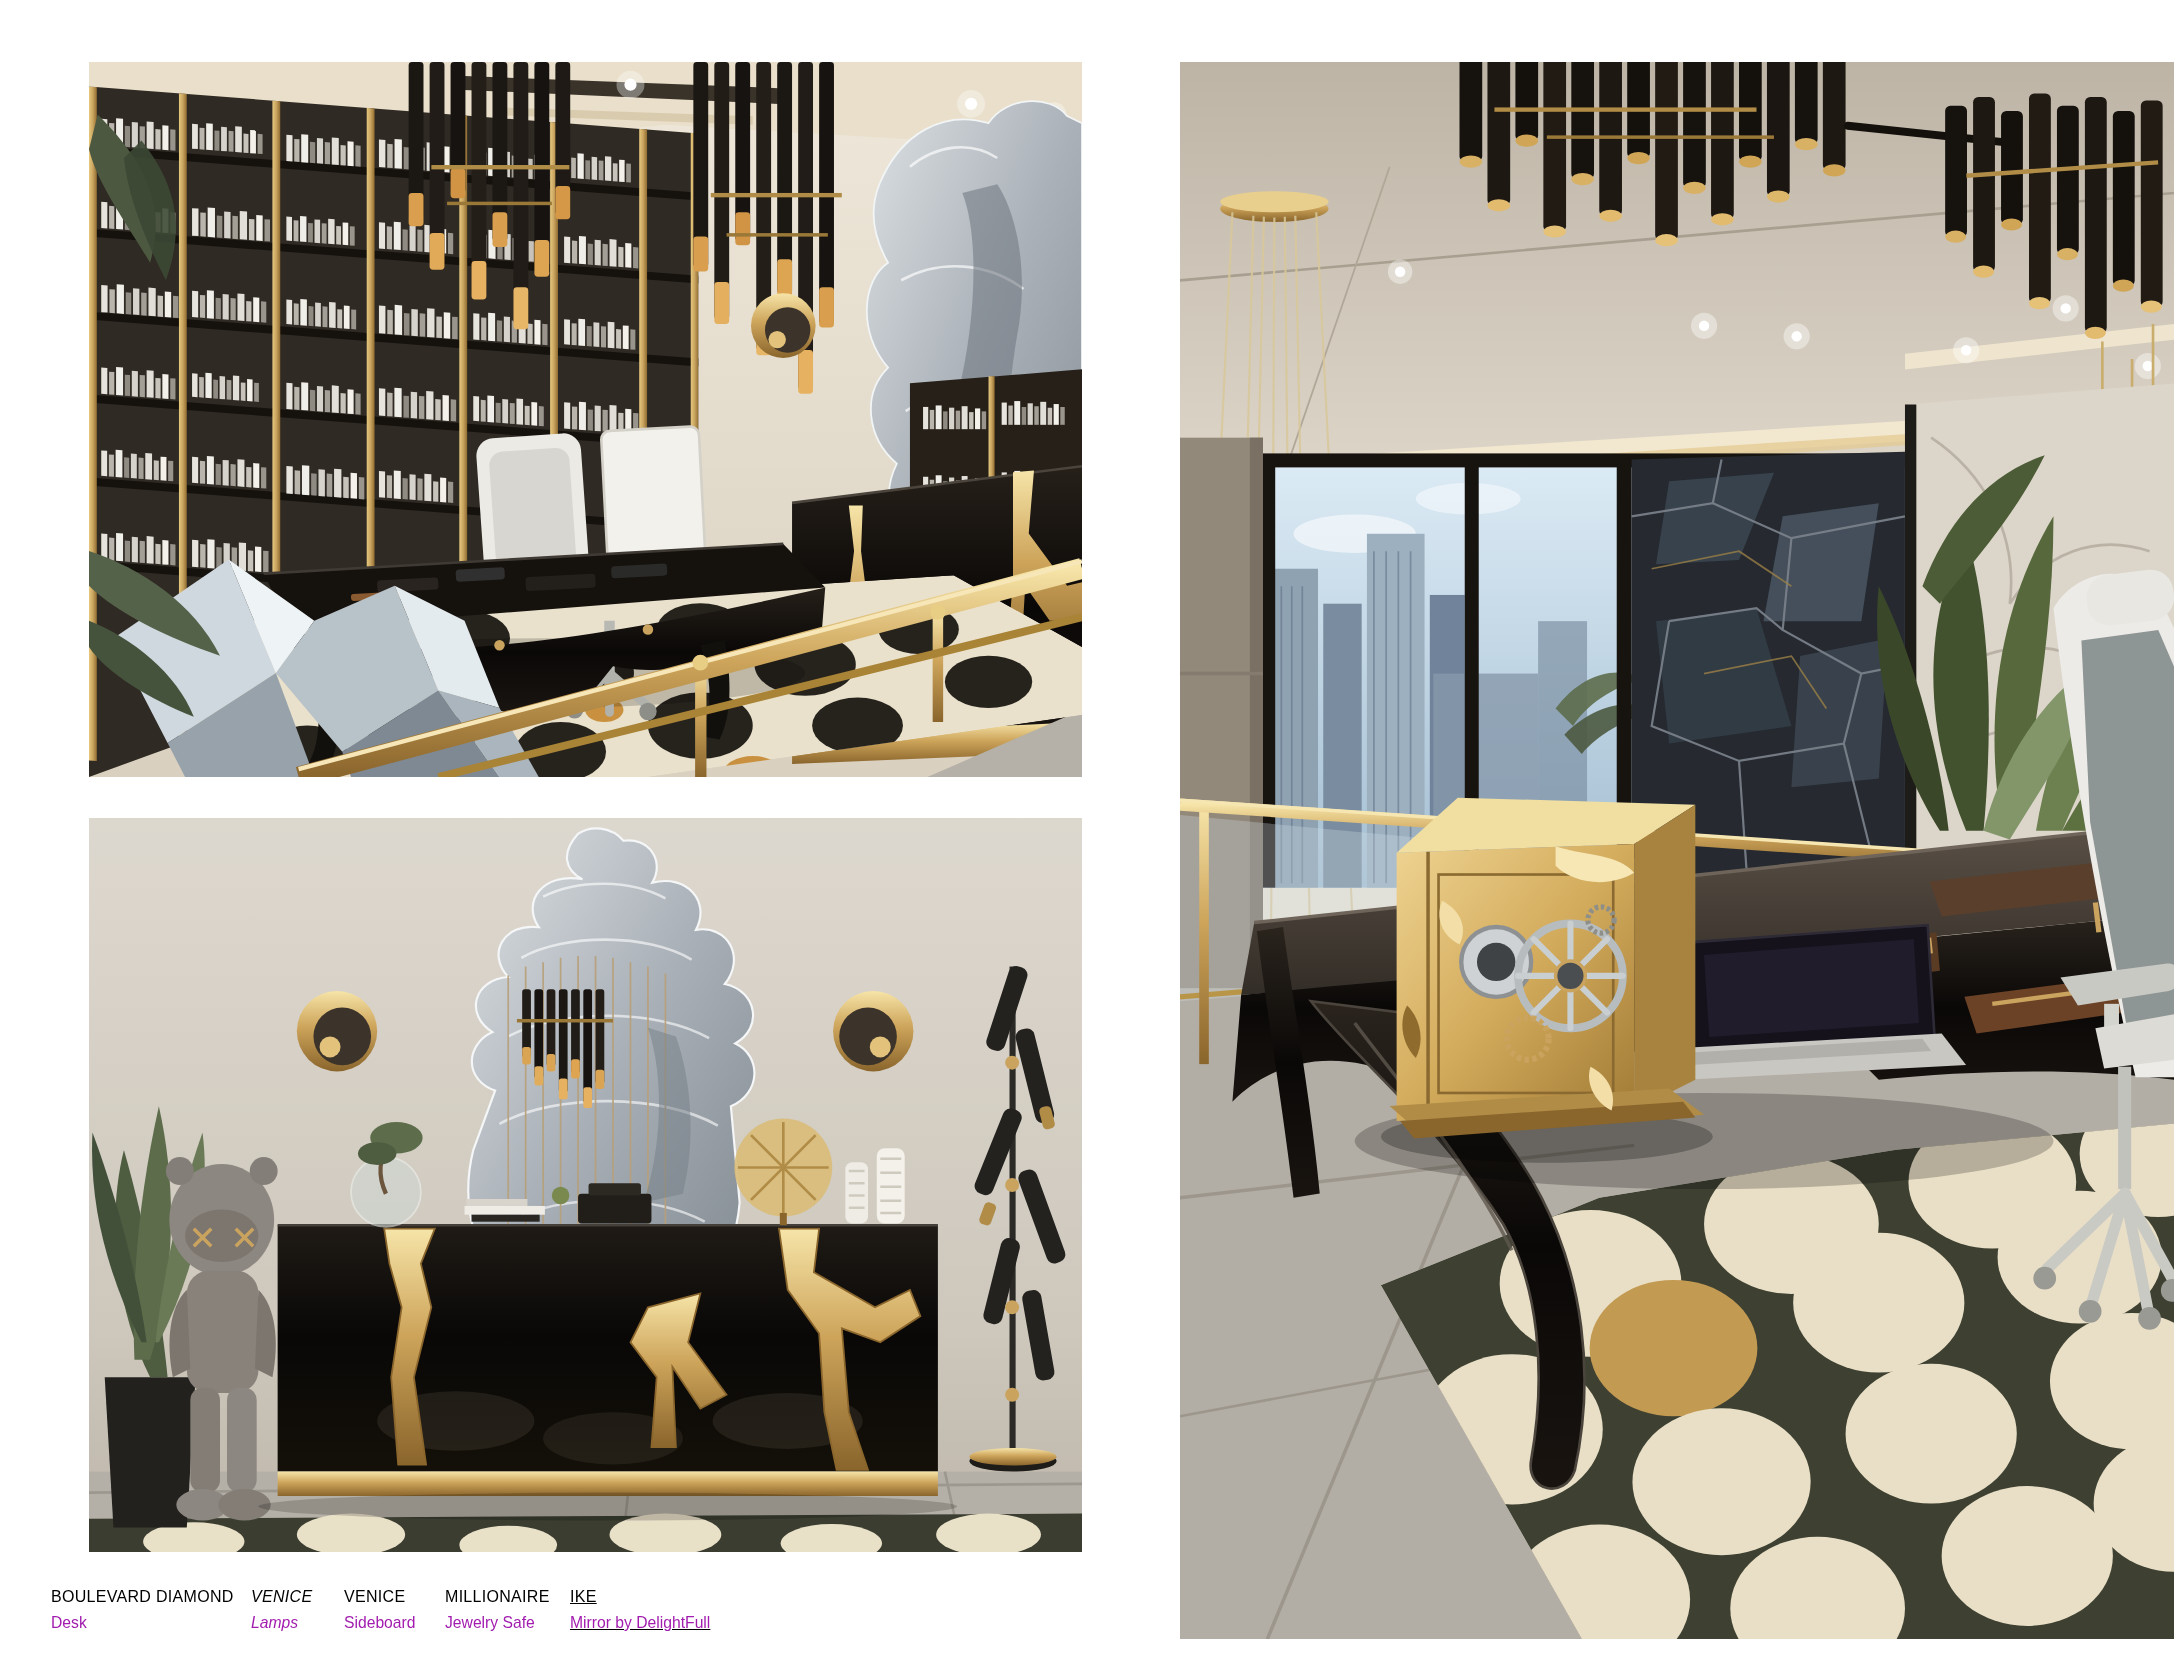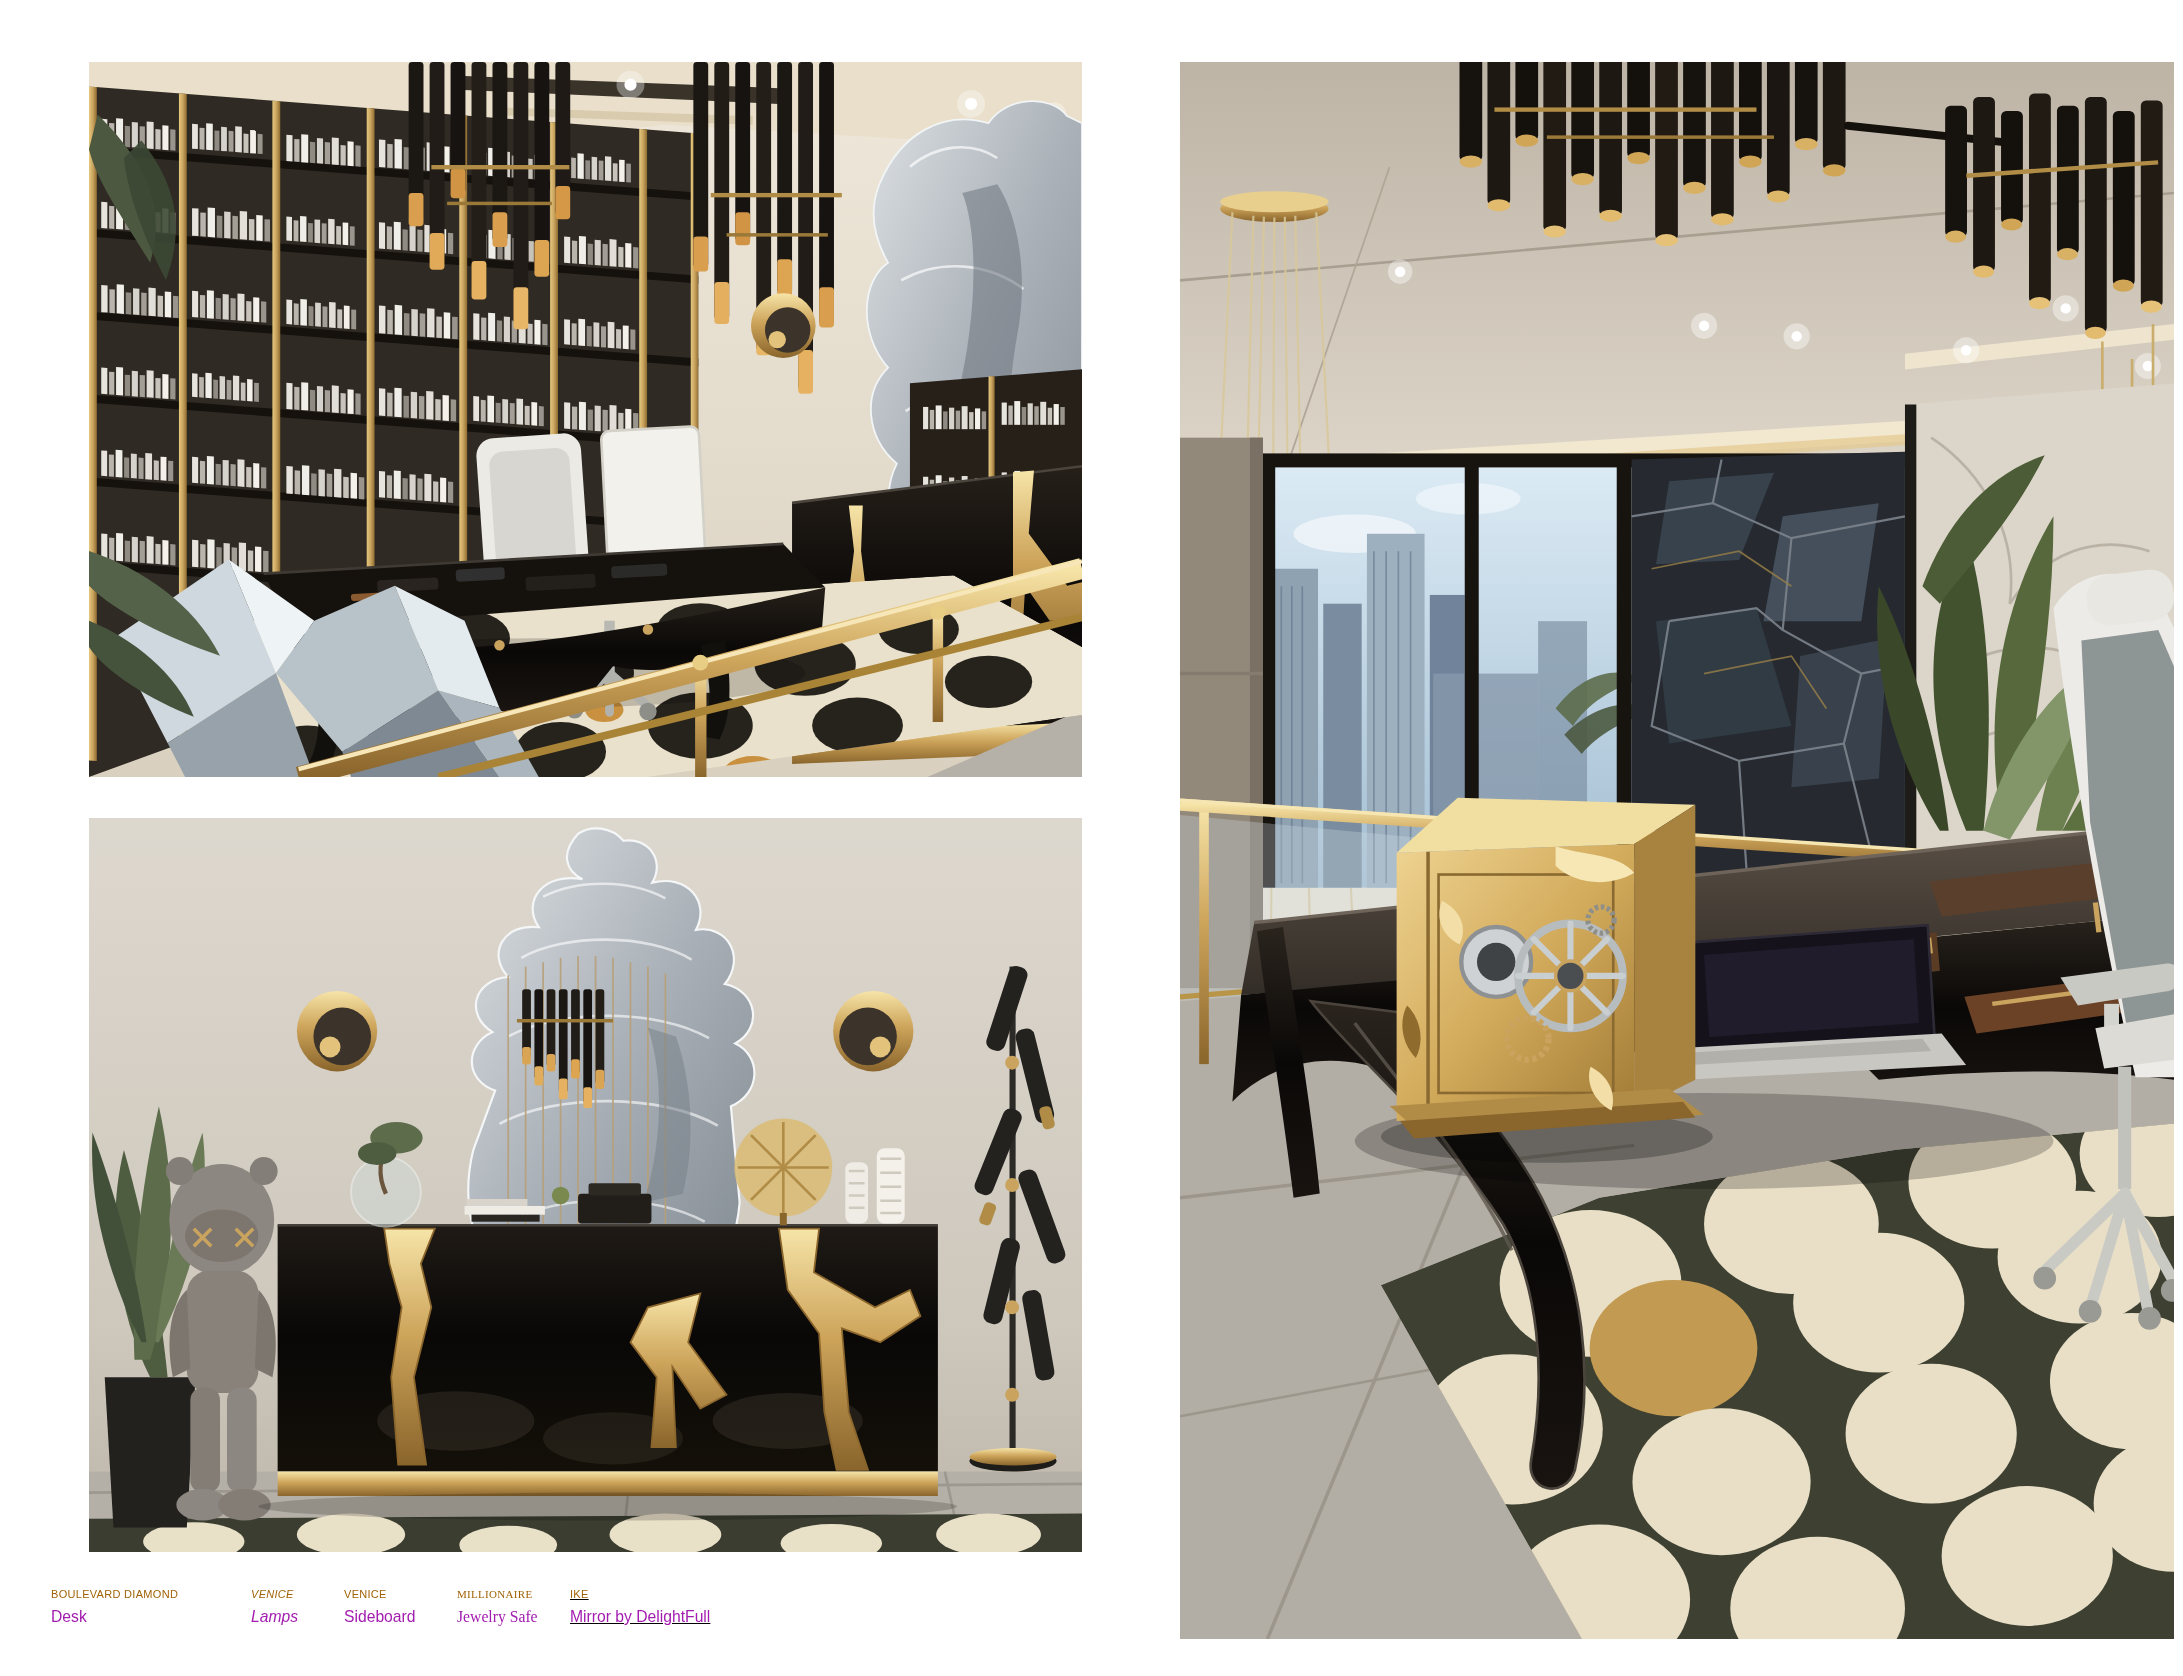--- a/index.html
+++ b/index.html
@@ -7,23 +7,23 @@
     width:2184px;height:1676px;position:relative;background:#ffffff;
     font-family:"Liberation Sans", sans-serif;overflow:hidden;
   }
   .photo{position:absolute;overflow:hidden;background:#e8e2d6;}
   .photo svg{display:block;width:100%;height:100%;}
   #photo-top-left{left:49px;top:48px;width:993px;height:715px;}
   #photo-bottom-left{left:49px;top:804px;width:993px;height:734px;}
   #photo-right{left:1140px;top:48px;width:994px;height:1577px;}
   .captions{position:absolute;top:1588px;left:0;width:786px;height:61px;}
   .cap{position:absolute;top:0;}
-  .cap .nm{display:block;font-size:11px;letter-spacing:0.3px;color:#a16207;white-space:nowrap;}
+  .cap .nm{display:block;font-size:16px;letter-spacing:0.3px;color:#000000;white-space:nowrap;}
   .cap .tp{display:block;font-size:15.7px;color:#a21caf;margin-top:7.9px;white-space:nowrap;}
-  #cap-0{left:51px;} #cap-1{left:251px;font-style:italic;} #cap-2{left:344px;} #cap-3{left:457px;font-family:Liberation Serif, serif;} #cap-4{left:570px;text-decoration:underline;}
+  #cap-0{left:51px;} #cap-1{left:251px;font-style:italic;} #cap-2{left:344px;} #cap-3{left:445px;} #cap-4{left:570px;text-decoration:underline;}
 </style>
 </head>
 <body>
 
 <figure class="photo" id="photo-top-left" aria-label="Home office render: floor-to-ceiling bookshelf wall with gold trims, two black-and-amber tube chandeliers, glossy black desk with white chair and monitor, gold wall sconce, Venice mirror over a black console with torn gold detail, black-and-cream patterned rug, faceted mirror sculpture, gold stair railing in foreground">
 <svg viewBox="0 0 1137 819" preserveAspectRatio="none">
   <defs>
     <linearGradient id="a-gold" x1="0" y1="0" x2="1" y2="0">
       <stop offset="0" stop-color="#e6c87e"></stop>
           <stop offset=".5" stop-color="#c9a45f"></stop>

